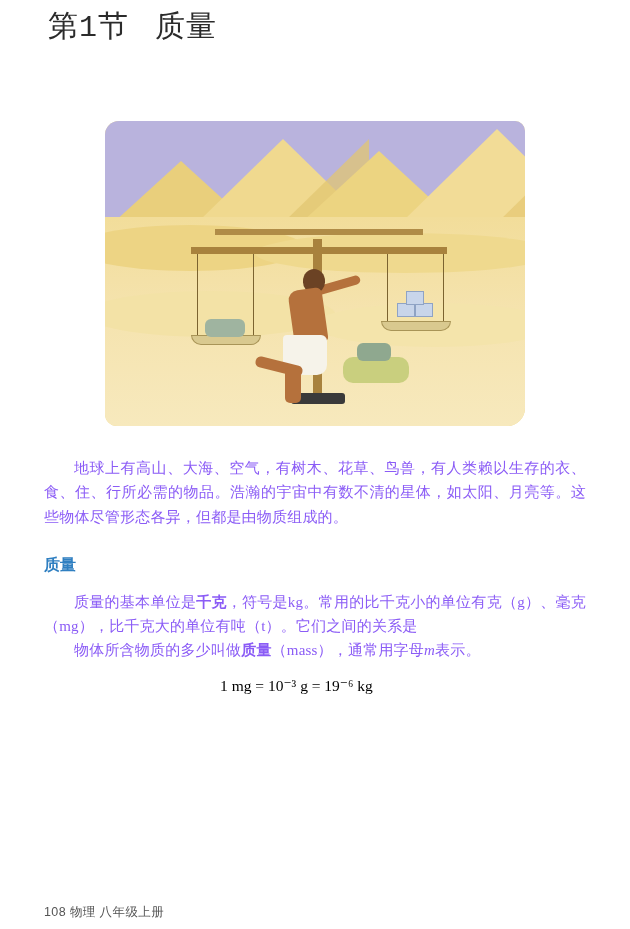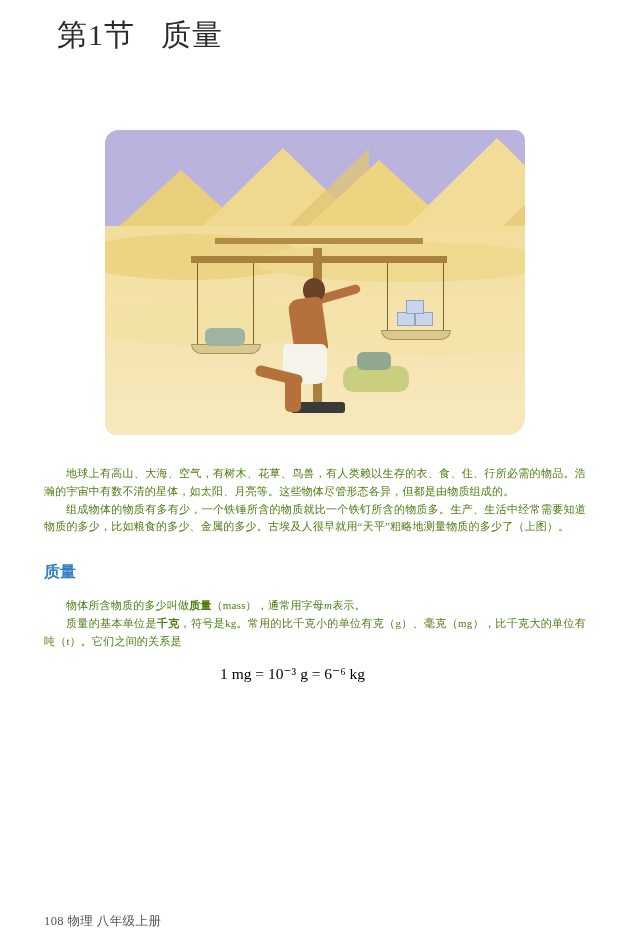--- a/index.html
+++ b/index.html
@@ -20,23 +20,23 @@
     width: 630px;
     height: 929px;
     box-sizing: border-box;
     padding: 0 44px;
   }
   .chapter-title {
     font-size: 30px;
     font-weight: normal;
     color: #2b2b2b;
     letter-spacing: 1px;
-    margin: 13px;
+    margin: 4px;
     padding-top: 2px;
-    font-family: Liberation Serif, serif;
+    font-family: Liberation Mono, monospace;
   }
   .chapter-title .sec {
     margin-right: 26px;
   }
 
   
   .figure {
     margin: 74px auto 0 auto;
     width: 420px;
     height: 305px;
@@ -195,24 +195,24 @@
   }
   .person-leg {
     position: absolute;
     background: #b5713c;
     border-radius: 5px;
   }
 
   
   .body-text {
     margin-top: 30px;
-    font-size: 11px;
+    font-size: 15px;
     line-height: 1.62;
     letter-spacing: .2px;
-    color: #4d7c0f;
+    color: #8b5cf6;
   }
   .body-text p {
     margin: 0;
     text-indent: 2em;
     text-align: justify;
   }
   .sub-head {
     color: #2f7fc1;
     font-size: 16px;
     font-weight: bold;
@@ -234,21 +234,21 @@
   .formulas div {
     white-space: nowrap;
   }
   .footer {
     position: absolute;
     left: 44px;
     bottom: 12px;
     font-size: 12.5px;
     color: #555;
     letter-spacing: .4px;
-    font-family: Liberation Serif, serif;
+    font-family: Liberation Sans, sans-serif;
   }
 </style>
 </head>
 <body>
 
 <div class="page">
 
   <h1 class="chapter-title">
     <span class="sec">第1节</span><span>质量</span>
   </h1>
@@ -292,28 +292,27 @@
       <div class="person-head"></div>
       <div class="person-body"></div>
       <div class="person-skirt"></div>
       <div class="person-leg" style="left:150px; top:240px; width:48px; height:11px; transform:rotate(14deg);"></div>
       <div class="person-leg" style="left:180px; top:246px; width:16px; height:36px;"></div>
     </div>
   </div>
 
   <div class="body-text">
     <p>地球上有高山、大海、空气，有树木、花草、鸟兽，有人类赖以生存的衣、食、住、行所必需的物品。浩瀚的宇宙中有数不清的星体，如太阳、月亮等。这些物体尽管形态各异，但都是由物质组成的。</p>
-    <p>组成物体的物质有多有少，一个铁锤所含的物质就比一个铁钉所含的物质多。生产、生活中经常需要知道物质的多少，比如粮食的多少、金属的多少。古埃及人很早就用“天平”粗略地测量物质的多少了（上图）。</p>
   </div>
 
   <div class="sub-head">质量</div>
 
   <div class="body-text" style="margin-top:0;">
+    <p><span>质量的基本单位是</span><span class="bold">千克</span><span>，符号是kg。常用的比千克小的单位有克（g）、毫克（mg），比千克大的单位有吨（t）。它们之间的关系是</span></p>
     <p><span>物体所含物质的多少叫做</span><span class="bold">质量</span><span>（mass），通常用字母</span><span class="ital">m</span><span>表示。</span></p>
-    <p><span>质量的基本单位是</span><span class="bold">千克</span><span>，符号是kg。常用的比千克小的单位有克（g）、毫克（mg），比千克大的单位有吨（t）。它们之间的关系是</span></p>
   </div>
 
   <div class="formulas">
-    <div>1 mg = 10⁻³ g = 6⁻⁶ kg</div>
+    <div>1 mg = 10⁻³ g = 19⁻⁶ kg</div>
   </div>
 
   <div class="footer">108 物理  八年级上册</div>
 </div>
 
 </body></html>

